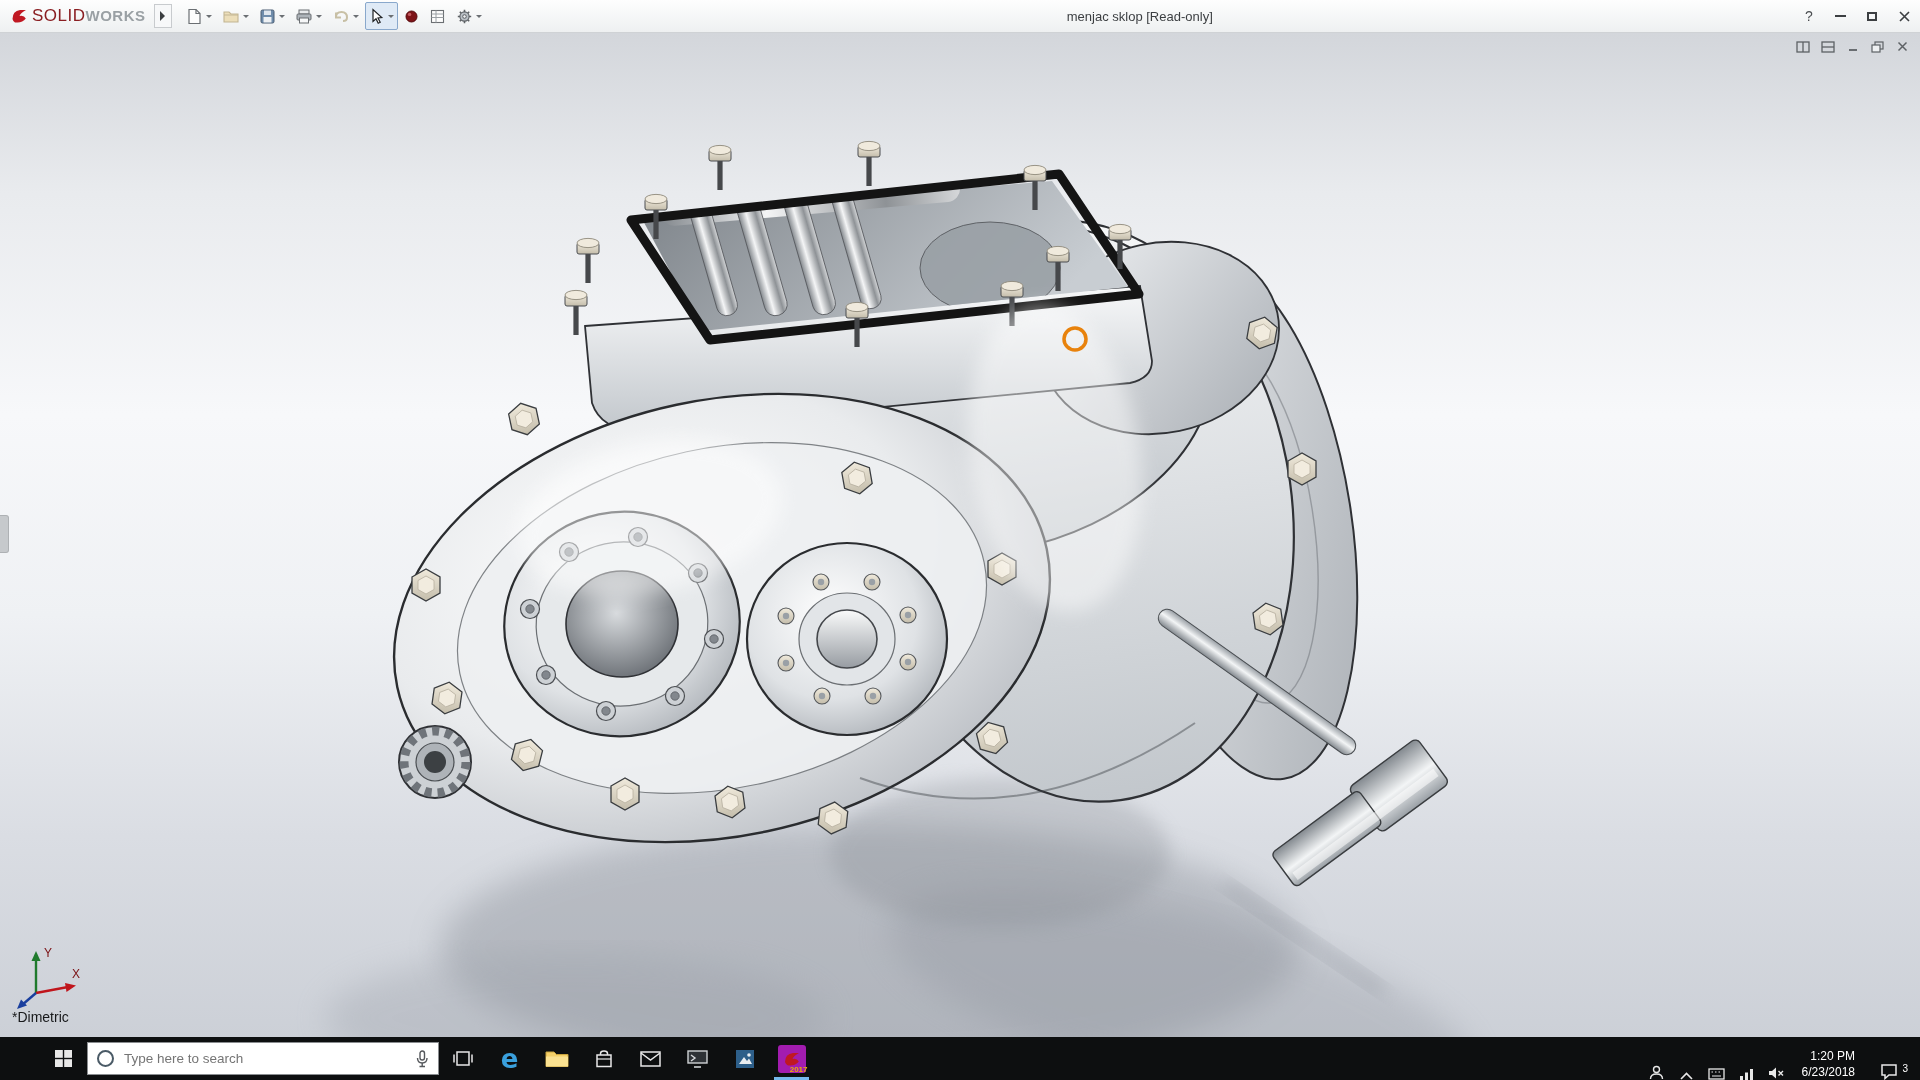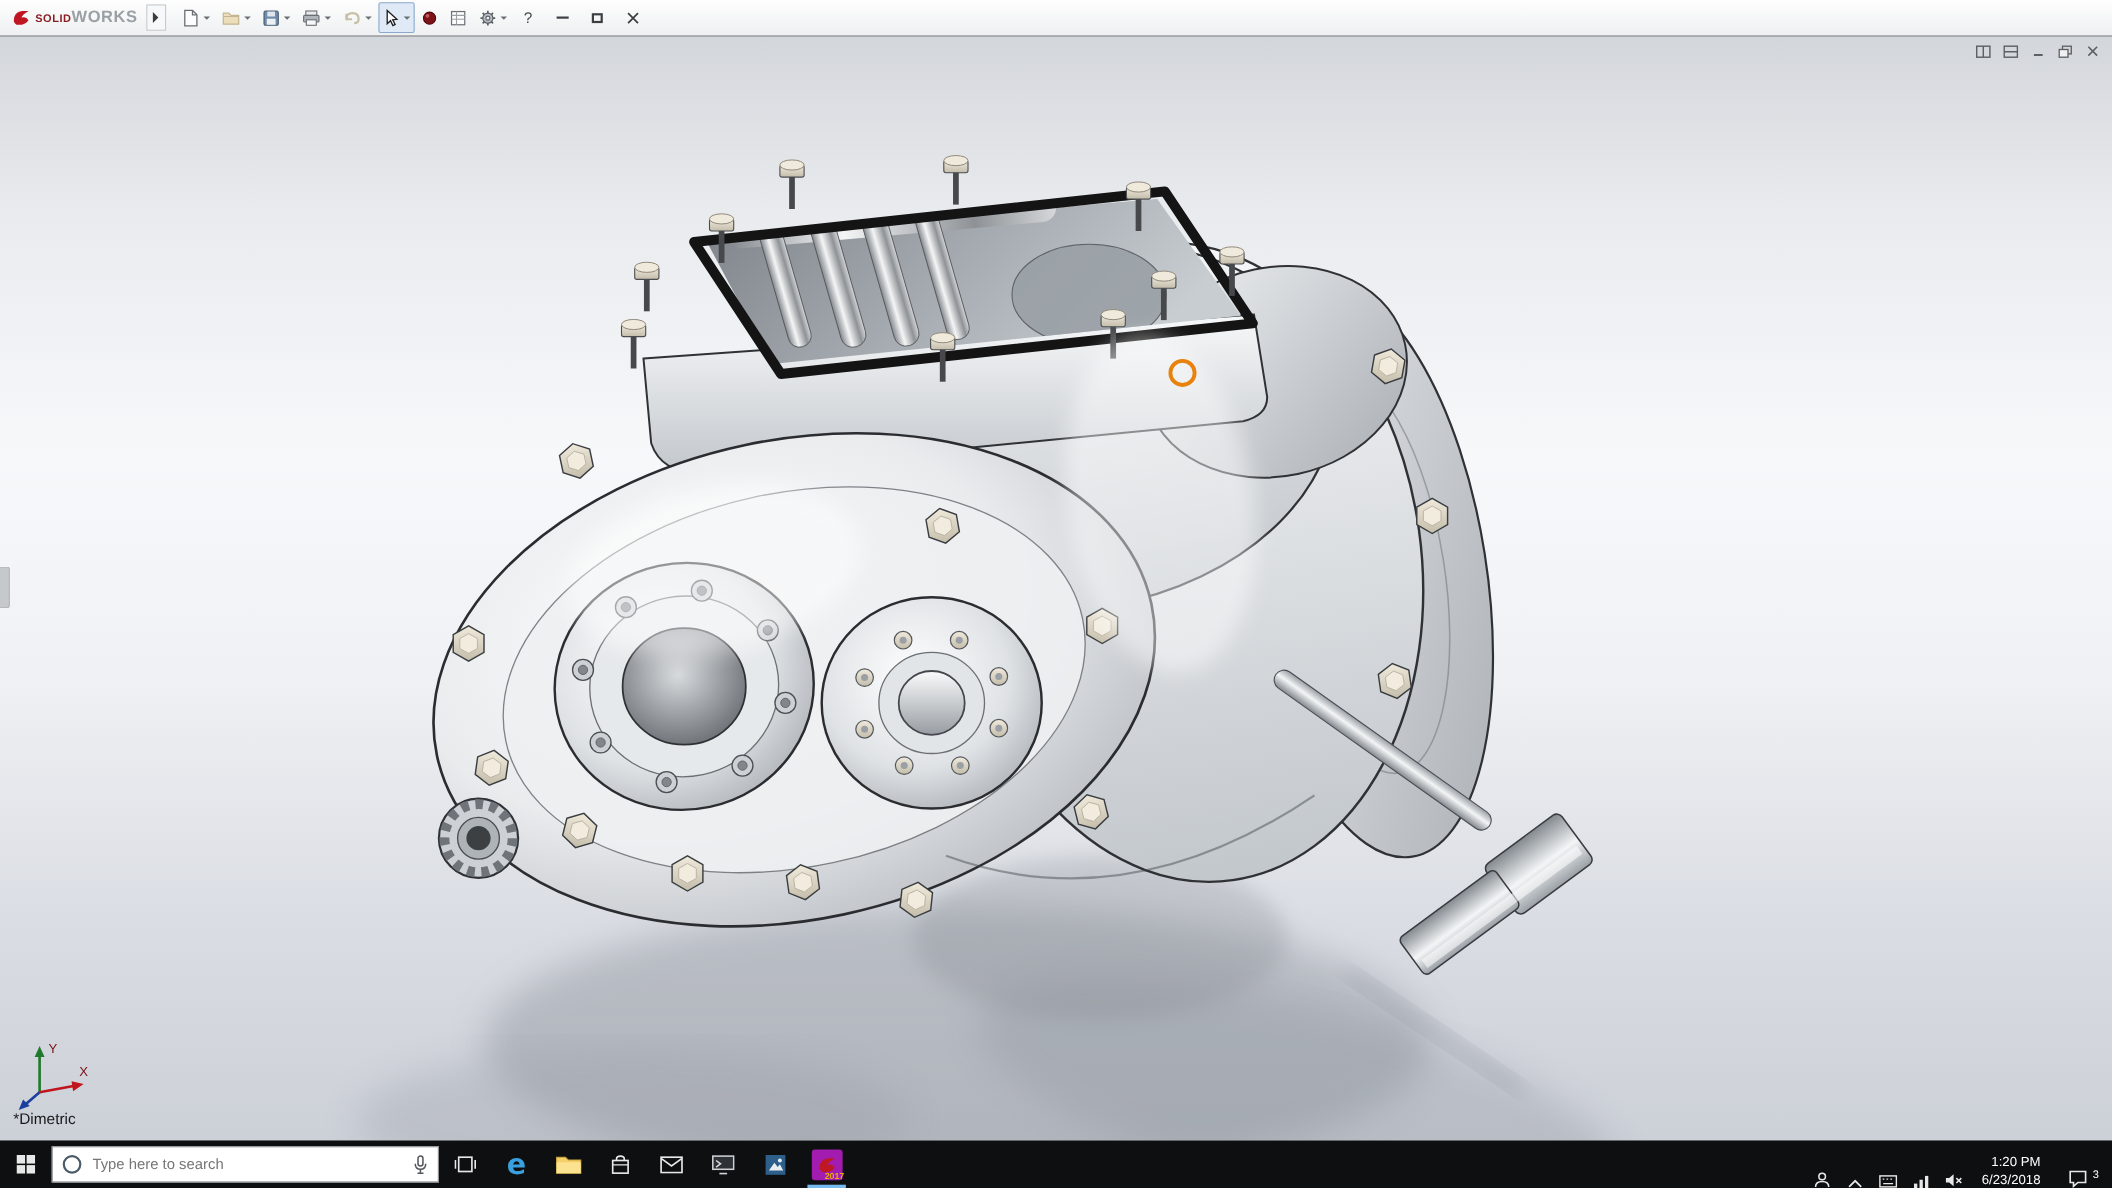--- a/index.html
+++ b/index.html
@@ -4,21 +4,21 @@
 <style>
   html,body{margin:0;padding:0;width:1920px;height:1080px;overflow:hidden;
     font-family:"Liberation Sans",sans-serif;background:#000;}
   .app{width:1920px;height:1080px;display:flex;flex-direction:column;}
 
   
   .titlebar{height:33px;background:linear-gradient(#fefefe,#eef0f1);
     border-bottom:1px solid #cfd2d5;display:flex;align-items:center;box-sizing:border-box;
     position:relative;z-index:5;}
   .brand{display:flex;align-items:center;gap:4px;padding:0 8px 0 10px;}
-  .brand-solid{font-size:10px;font-weight:bold;color:#8a1e22;letter-spacing:.5px;}
+  .brand-solid{font-size:17px;font-weight:normal;color:#8a1e22;letter-spacing:.5px;}
   .brand-works{font-size:15px;font-weight:bold;color:#9aa0a4;letter-spacing:.5px;}
   .flyout-btn{width:16px;height:22px;display:flex;align-items:center;justify-content:center;
     border:1px solid #c8cbce;background:#f7f8f9;margin-right:10px;}
   .flyout-tri{width:0;height:0;border:5px solid transparent;border-left-color:#3a3d40;margin-left:4px;}
   .toolbar{display:flex;align-items:center;gap:2px;}
   .tb-btn{display:flex;align-items:center;height:26px;padding:0 3px;border:1px solid transparent;border-radius:2px;}
   .tb-btn.active{border:1px solid #89a8cc;background:#dfeaf6;}
   .tb-btn svg{display:block;}
   .caret{width:0;height:0;border:3.5px solid transparent;border-top-color:#6b6f73;margin:4px 0 0 3px;}
   .title-center{flex:1;text-align:center;font-size:13px;color:#3c3f42;white-space:nowrap;overflow:hidden;}
@@ -34,21 +34,21 @@
   .viewport svg.model{position:absolute;inset:0;}
   .doc-controls{position:absolute;top:5px;right:8px;display:flex;gap:6px;z-index:4;}
   .doc-btn{width:19px;height:17px;display:flex;align-items:center;justify-content:center;}
   .doc-btn svg{display:block;}
   .edge-tab{position:absolute;left:0;top:48%;width:8px;height:36px;background:#c6c9cc;
     border:1px solid #aeb1b4;border-left:none;border-radius:0 3px 3px 0;z-index:4;}
   .orient-label{position:absolute;left:12px;bottom:12px;font-size:14px;color:#17181a;z-index:4;}
   .triad{position:absolute;left:14px;bottom:22px;z-index:4;}
 
   
-  .taskbar{height:43px;background:#0d0f10;display:flex;align-items:stretch;color:#e8e8e8;z-index:6;}
+  .taskbar{height:43px;background:#0d0f10;display:flex;align-items:stretch;color:#e8e8e8;z-index:6;padding-left:40px;}
   .tsk{width:47px;display:flex;align-items:center;justify-content:center;position:relative;}
   .tsk.running::after{content:"";position:absolute;left:6px;right:6px;bottom:0;height:3px;background:#76b9ed;}
   .search-box{width:332px;margin:5px 0;background:#ffffff;border:1px solid #8a8d90;
     display:flex;align-items:center;gap:8px;padding:0 9px;}
   .search-box input{flex:1;border:none;outline:none;font-size:13.5px;color:#444;background:transparent;
     font-family:"Liberation Sans",sans-serif;}
   .cortana-ring{width:17px;height:17px;border:2.2px solid #4a5a66;border-radius:50%;box-sizing:border-box;}
   .tray{display:flex;align-items:flex-end;margin-left:auto;}
   .tsk.small{width:30px;}
   .clock{display:flex;flex-direction:column;justify-content:center;align-items:flex-end;
@@ -136,20 +136,21 @@
       <div class="tb-btn">
         <svg width="17" height="17" viewBox="0 0 17 17">
           <circle cx="8.5" cy="8.5" r="4.6" fill="#b9bfc5" stroke="#5d6165" stroke-width="1.1"></circle>
           <circle cx="8.5" cy="8.5" r="1.8" fill="#eef0f2" stroke="#5d6165"></circle>
           <path d="M8.5 1.8 V4 M8.5 13 V15.2 M1.8 8.5 H4 M13 8.5 H15.2 M3.8 3.8 L5.3 5.3 M11.7 11.7 L13.2 13.2 M13.2 3.8 L11.7 5.3 M5.3 11.7 L3.8 13.2" stroke="#5d6165" stroke-width="1.6"></path>
         </svg>
         <span class="caret"></span>
       </div>
     </div>
 
+    <div class="title-center">menjac sklop [Read-only]</div>
 
     <div class="tb-right">
       <div class="help-btn">?</div>
       <div class="win-btn">
           <span class="g-min"></span>
         </div>
       <div class="win-btn">
           <span class="g-max"></span>
         </div>
       <div class="win-btn">

